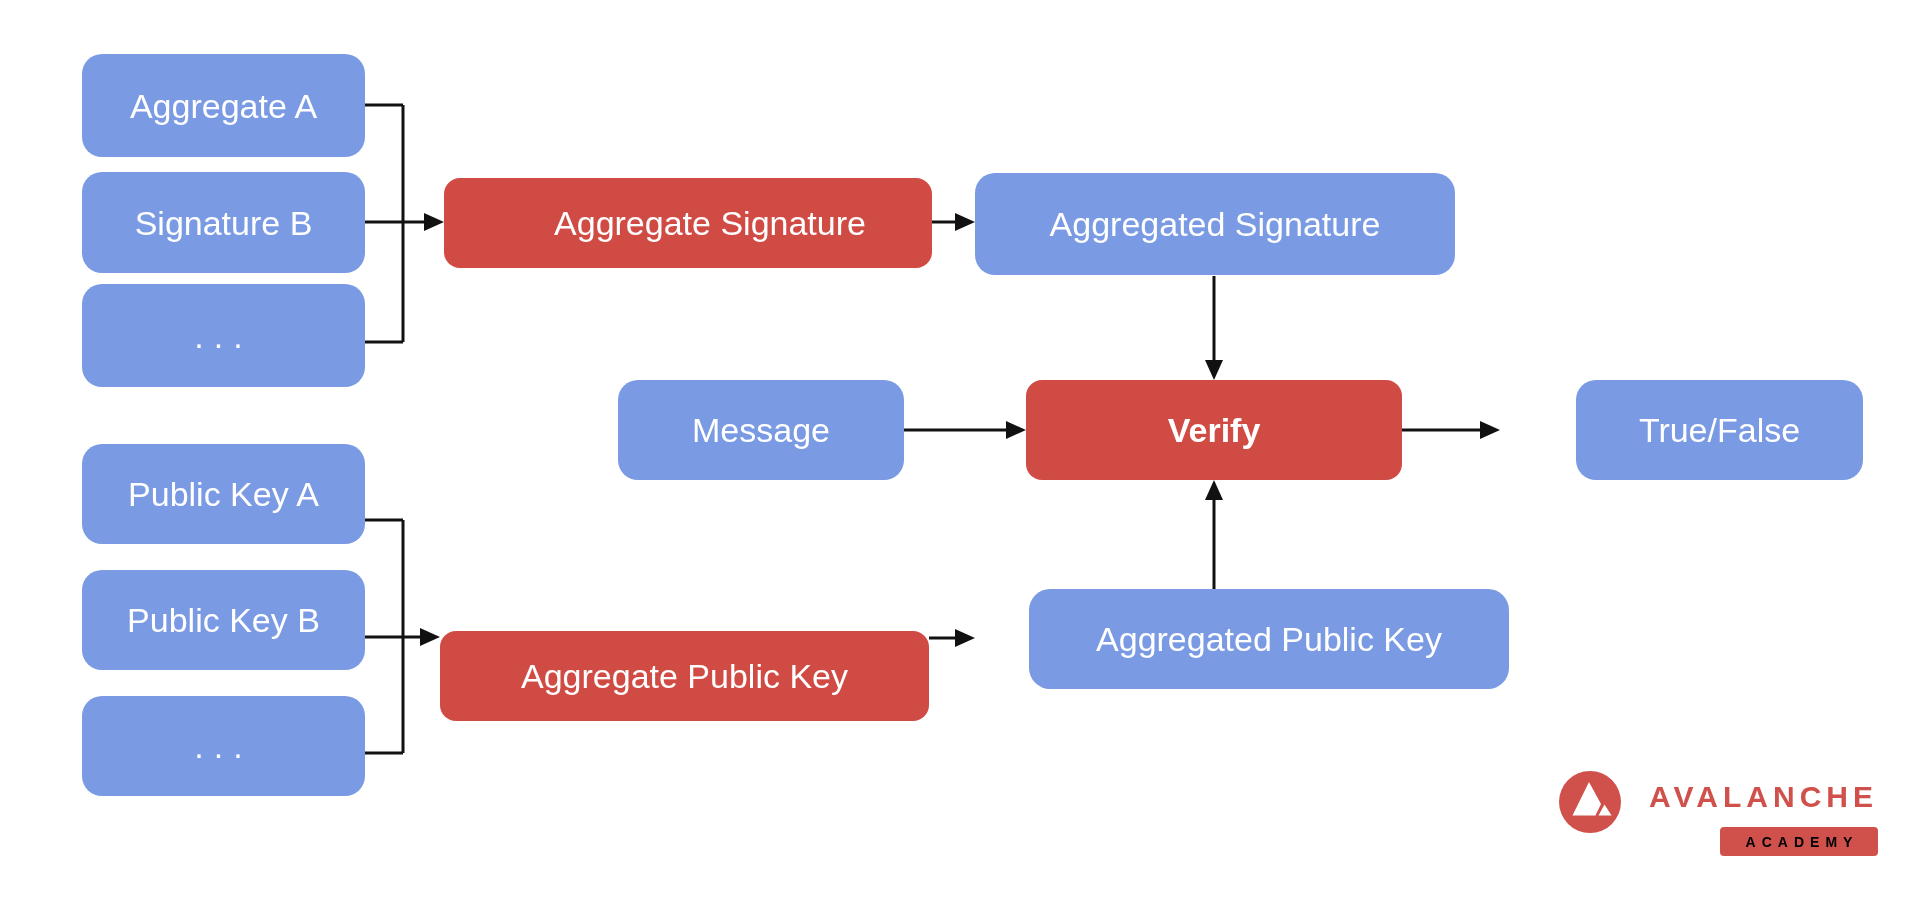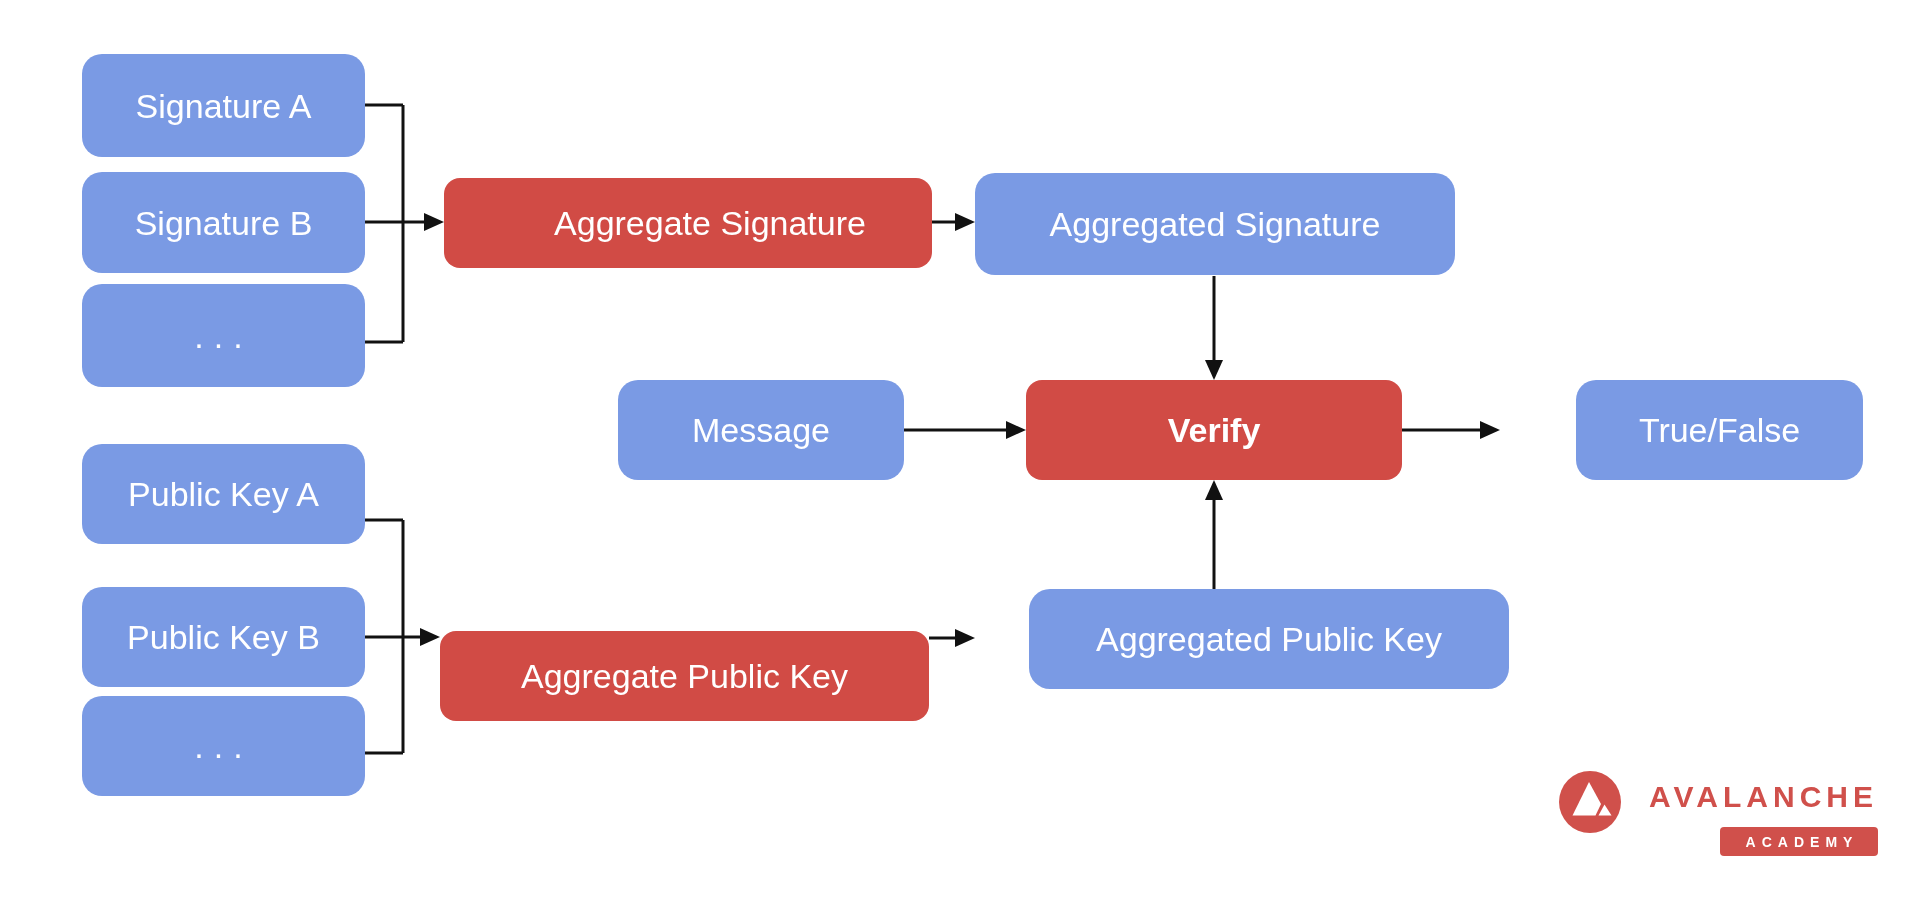--- a/index.html
+++ b/index.html
@@ -35,21 +35,21 @@
   }
   .blue { background: #7a9ae4; border-radius: 20px; }
   .red  { background: #d14b45; border-radius: 16px; }
   .dots { letter-spacing: 10px; transform: translateY(-7px); }
 
   
   .n-sig-a   { left: 82px;  top: 54px;  width: 283px; height: 103px; }
   .n-sig-b   { left: 82px;  top: 172px; width: 283px; height: 101px; }
   .n-sig-dot { left: 82px;  top: 291px; width: 283px; height: 103px; }
   .n-pk-a    { left: 82px;  top: 444px; width: 283px; height: 100px; }
-  .n-pk-b    { left: 82px;  top: 587px; width: 283px; height: 100px; }
+  .n-pk-b    { left: 82px;  top: 570px; width: 283px; height: 100px; }
   .n-pk-dot  { left: 82px;  top: 703px; width: 283px; height: 100px; }
 
   
   .n-agg-sig  { left: 444px; top: 178px; width: 488px; height: 90px; padding-left: 44px;  }
   .n-aggd-sig { left: 975px; top: 173px; width: 480px; height: 102px; }
   .n-agg-pk   { left: 440px; top: 593px; width: 489px; height: 90px; margin-top: 38px;  }
   .n-aggd-pk  { left: 1029px; top: 589px; width: 480px; height: 100px; border-radius: 21px; }
 
   
   .n-msg    { left: 618px;  top: 380px; width: 286px; height: 100px; }
@@ -83,21 +83,21 @@
     white-space: nowrap;
   }
   .brand-badge {
     position: absolute;
     right: 0;
     top: 59px;
     width: 158px;
     height: 29px;
     background: #d0504b;
     border-radius: 4px;
-    color: #ffffff;
+    color: #000000;
     font-size: 14px;
     font-weight: 700;
     letter-spacing: 6px;
     display: flex;
     align-items: center;
     justify-content: center;
     text-indent: 6px;
   }
 </style>
 </head>
@@ -149,21 +149,21 @@
       <line x1="929" y1="638" x2="957" y2="638" stroke="#111111" stroke-width="3"></line>
       <polygon points="975,638 955,629 955,647" fill="#111111"></polygon>
     </g>
 
     <g>
       <line x1="1214" y1="589" x2="1214" y2="498" stroke="#111111" stroke-width="3"></line>
       <polygon points="1214,480 1205,500 1223,500" fill="#111111"></polygon>
     </g>
   </svg>
 
-  <div class="node blue n-sig-a">Signature A</div>
+  <div class="node blue n-sig-a">Aggregate A</div>
   <div class="node blue n-sig-b">Signature B</div>
   <div class="node blue n-sig-dot dots">...</div>
 
   <div class="node red n-agg-sig">Aggregate Signature</div>
   <div class="node blue n-aggd-sig">Aggregated Signature</div>
 
   <div class="node blue n-msg">Message</div>
   <div class="node red n-verify">Verify</div>
   <div class="node blue n-tf">True/False</div>
 

